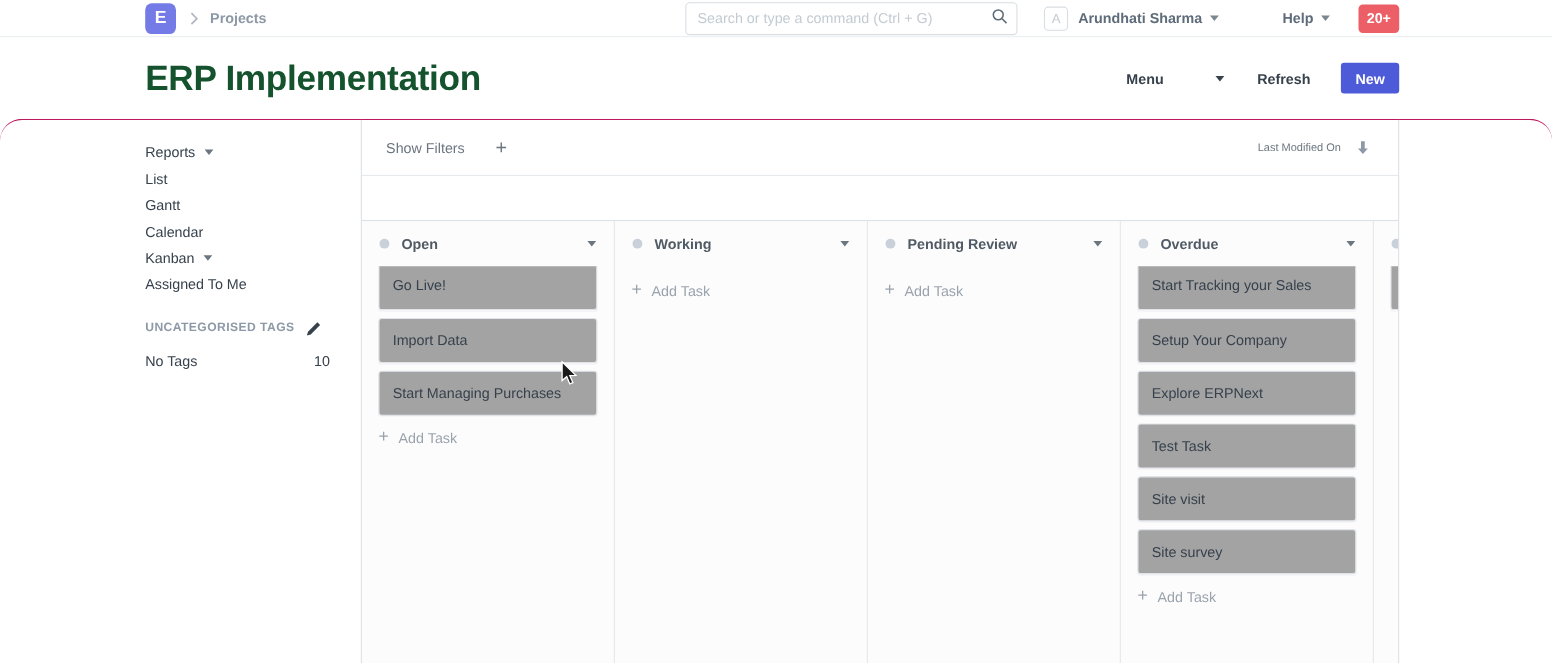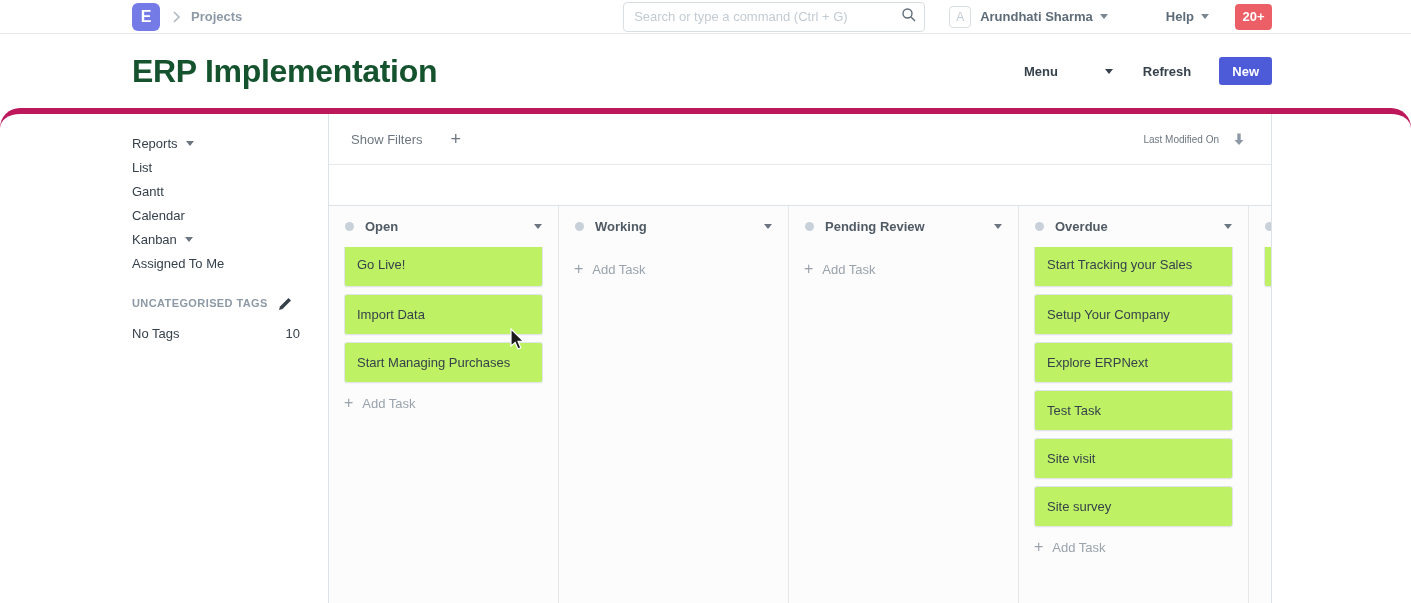--- a/index.html
+++ b/index.html
@@ -64,21 +64,21 @@
   .menu-btn { font-size: 13px; color: #36414c; font-weight: bold; cursor: pointer; display:flex; align-items:center; margin-right: 30px; gap: 40px; }
   .menu-btn .caret { border-top-color: #36414c; }
   .refresh-btn { font-size: 13px; color: #36414c; font-weight: bold; cursor: pointer; margin-right: 28px; }
   .new-btn {
     background: #4d5bd8; color: #fff; font-size: 13px; font-weight: bold;
     border: none; border-radius: 3px; height: 28px; padding: 0 13px; cursor: pointer;
     font-family: inherit;
   }
 
   
-  .content { border-top: 6px solid #be185d; height: 373px; display: flex; border-radius: 20px; }
+  .content { border-top: 1px solid #be185d; height: 373px; display: flex; border-radius: 20px; }
   .sidebar { width: 328px; padding: 17px 28px 0 132px; flex: none; }
   .side-item {
     font-size: 13px; color: #36414c; height: 24px; display: flex;
     align-items: center; cursor: pointer;
   }
   .side-item .caret { border-top-color: #6c7680; margin-left: 8px; }
   .tags-head {
     margin-top: 22px; display: flex; align-items: flex-start; height: 20px;
   }
   .tags-head-label {
@@ -108,21 +108,21 @@
   .board-band { height: 40px; flex: none; }
   .columns { border-top: 1px solid #dde2e6; flex: 1; display: flex; background: #fcfcfd; }
   .kcolumn { width: 230px; flex: none; border-right: 1px solid #e4e8eb; display: flex; flex-direction: column; }
   .kcol-head { height: 41px; display: flex; align-items: center; padding: 0 16px; flex: none; }
   .kcol-dot { width: 9px; height: 9px; border-radius: 50%; background: #c8d1d9; flex: none; }
   .kcol-title { font-size: 13px; font-weight: bold; color: #505a64; margin-left: 11px; }
   .kcol-caret { margin-left: auto; cursor: pointer; display: flex; align-items: center; }
   .kcol-caret .caret { margin-left: 0; border-top-color: #6c7680; }
   .kcol-body { flex: 1; padding: 0 15px; overflow: hidden; }
   .kcard {
-    background: #bef264; border: 1px solid #e0e4e8; border-radius: 3px;
+    background: #a3a3a3; border: 1px solid #e0e4e8; border-radius: 3px;
     height: 41px; padding: 12px 28px 0 12px; margin-bottom: 7px;
     font-size: 13px; color: #36414c; cursor: pointer;
     box-shadow: 0 1px 1px rgba(30,40,50,0.03);
     white-space: nowrap; overflow: hidden;
   }
   .kcard.clipped { margin-top: -2px; border-top: none; border-radius: 0 0 3px 3px; height: 42px; }
   .add-task {
     display: flex; align-items: center; margin-top: 11px; cursor: pointer;
     color: #9aa3ac; font-size: 13px;
   }

